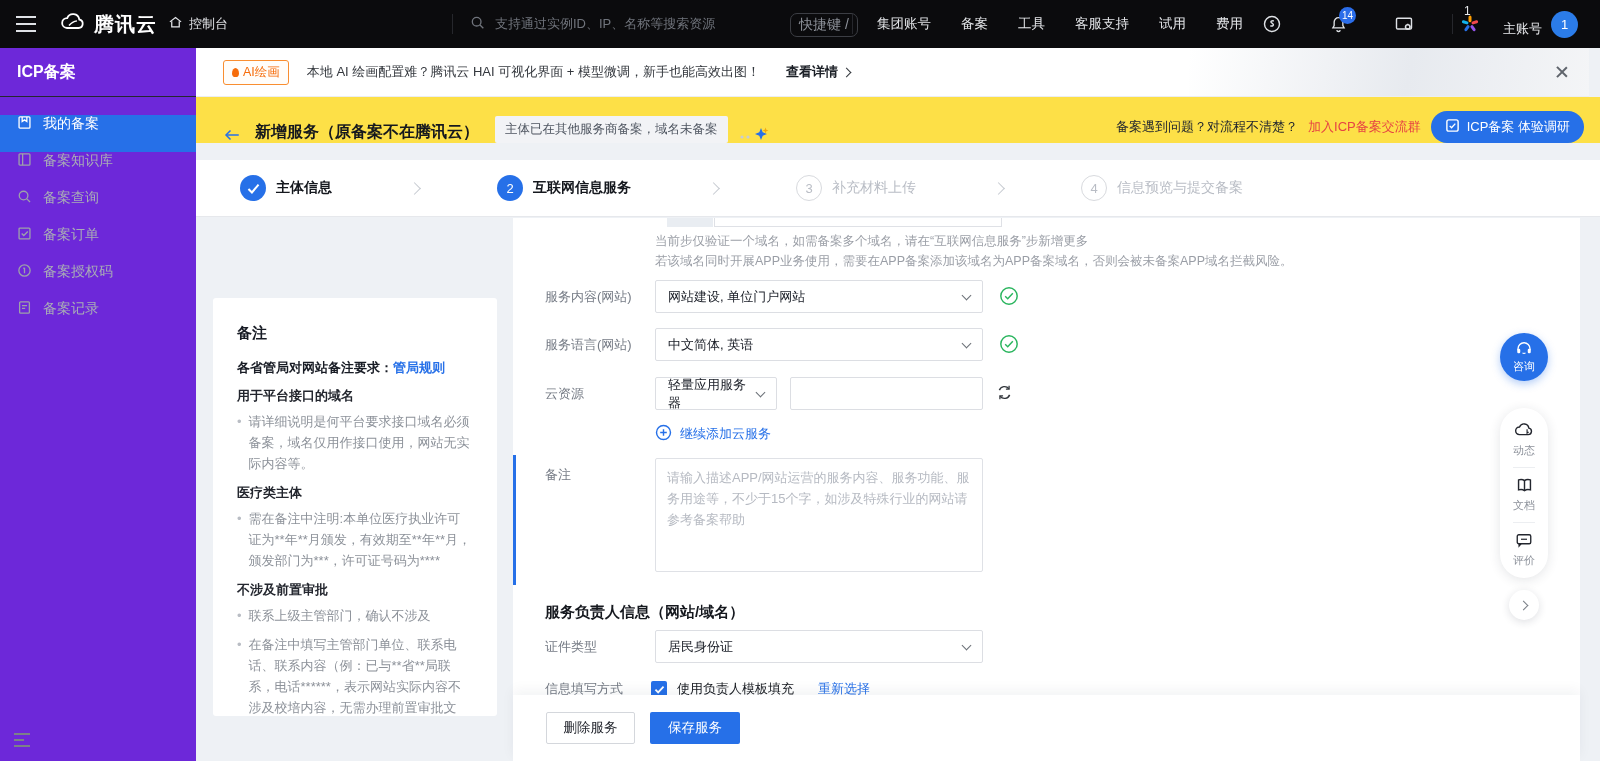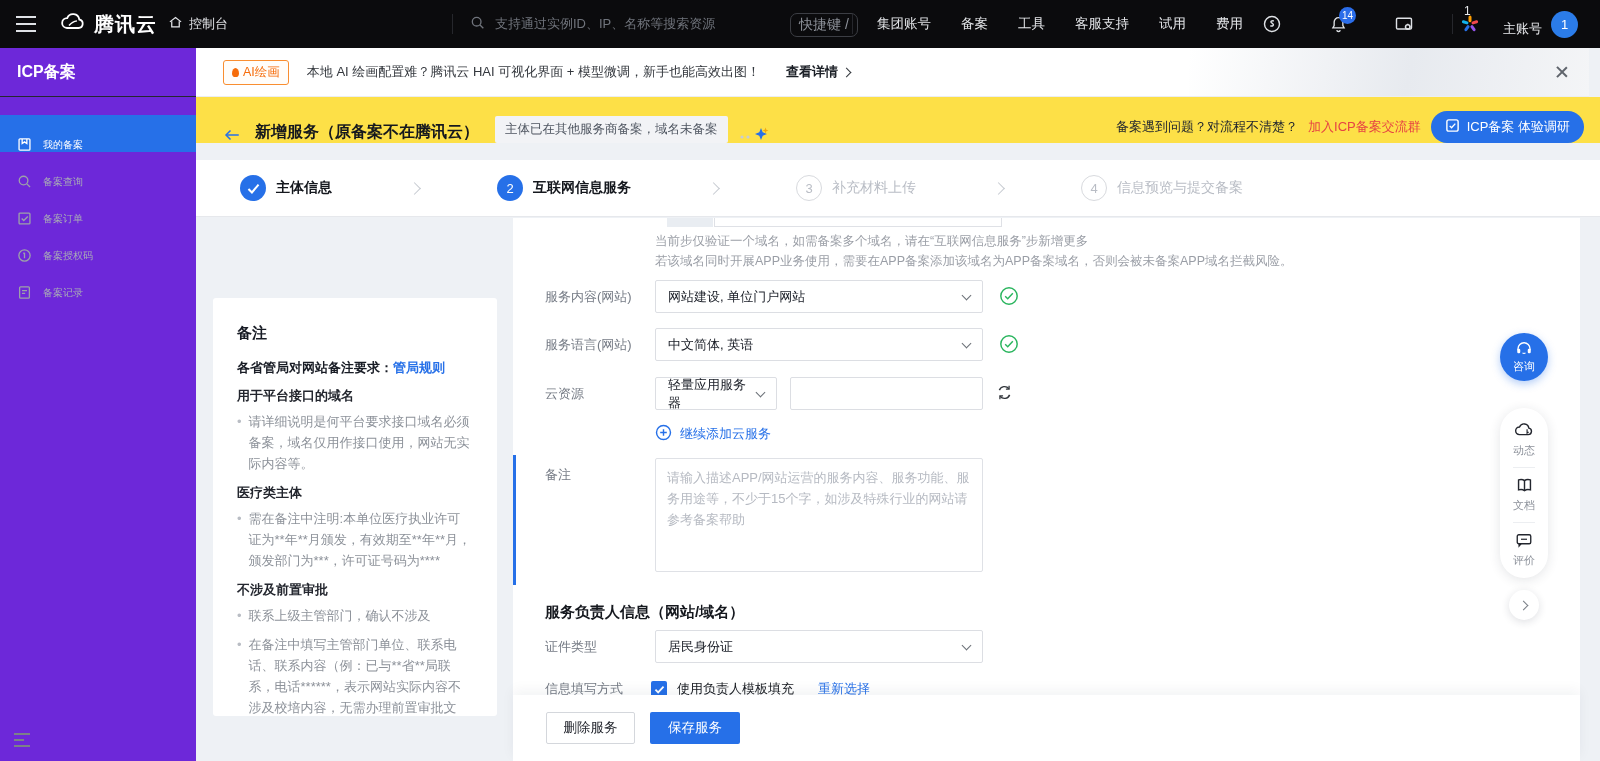--- a/index.html
+++ b/index.html
@@ -24,21 +24,21 @@
   .ticon { position:relative; width:20px; height:20px; display:flex; align-items:center; justify-content:center; }
   .bell-badge { position:absolute; top:-7px; left:11px; min-width:17px; height:17px; border-radius:9px; background:#2b6de9; color:#fff; font-size:10px; display:flex; align-items:center; justify-content:center; padding:0 3px; }
   .corner-badge { position:absolute; left:1464px; top:4px; font-size:12px; color:#e8eaed; }
   .account { position:absolute; right:58px; top:0; height:57px; display:flex; align-items:center; font-size:13px; color:#e8eaed; }
   .avatar { position:absolute; right:22px; top:11px; width:27px; height:27px; border-radius:50%; background:#2b7ce9; color:#fff; font-size:13px; display:flex; align-items:center; justify-content:center; }
 
   
   .sidebar { position:absolute; left:0; top:48px; width:196px; bottom:0; background:#6d28d9; z-index:30; }
   .side-title { height:49px; line-height:48px; padding-left:17px; color:#fff; font-size:16px; font-weight:bold; border-bottom:1px solid #26282e; }
   .side-menu { margin-top:18px; }
-  .side-item { height:37px; display:flex; align-items:flex-end; gap:11px; padding-left:17px; color:#a9adb5; font-size:10px; cursor:pointer; }
+  .side-item { height:37px; display:flex; align-items:flex-start; gap:11px; padding-left:17px; color:#a9adb5; font-size:14px; cursor:pointer; }
   .side-item.active { background:#2670e8; color:#fff; }
   .side-item.active svg { stroke:#fff; }
   .side-item svg { stroke:#9da1a9; }
   .collapse { position:absolute; left:14px; bottom:14px; display:flex; flex-direction:column; gap:4px; cursor:pointer; }
   .collapse i { display:block; height:2px; background:#7c8088; }
   .collapse i:nth-child(1){width:16px;} .collapse i:nth-child(2){width:10px;} .collapse i:nth-child(3){width:16px;}
 
   
   .main { position:absolute; left:196px; top:48px; right:0; bottom:0; background:#eef1f5; }
 
@@ -219,20 +219,27 @@
     <div class="side-menu">
       <div class="side-item active">
         <svg width="15" height="15" viewBox="0 0 16 16" fill="none" stroke-width="1.4">
             <rect x="2.2" y="2" width="11.6" height="12" rx="1"></rect>
             <path d="M5.5 2v5l2.5-1.8L10.5 7V2"></path>
           </svg>
         <span>我的备案</span>
       </div>
       <div class="side-item">
         <svg width="15" height="15" viewBox="0 0 16 16" fill="none" stroke-width="1.4">
+            <rect x="2.2" y="2" width="11.6" height="12" rx="1"></rect>
+            <path d="M6 2v12"></path>
+          </svg>
+        <span>备案知识库</span>
+      </div>
+      <div class="side-item">
+        <svg width="15" height="15" viewBox="0 0 16 16" fill="none" stroke-width="1.4">
             <circle cx="7" cy="7" r="4.6"></circle>
             <path d="m10.5 10.5 3.4 3.4"></path>
           </svg>
         <span>备案查询</span>
       </div>
       <div class="side-item">
         <svg width="15" height="15" viewBox="0 0 16 16" fill="none" stroke-width="1.4">
             <rect x="2.2" y="2.2" width="11.6" height="11.6" rx="1"></rect>
             <path d="m5 8 2.2 2.2L11.5 5.8"></path>
           </svg>

